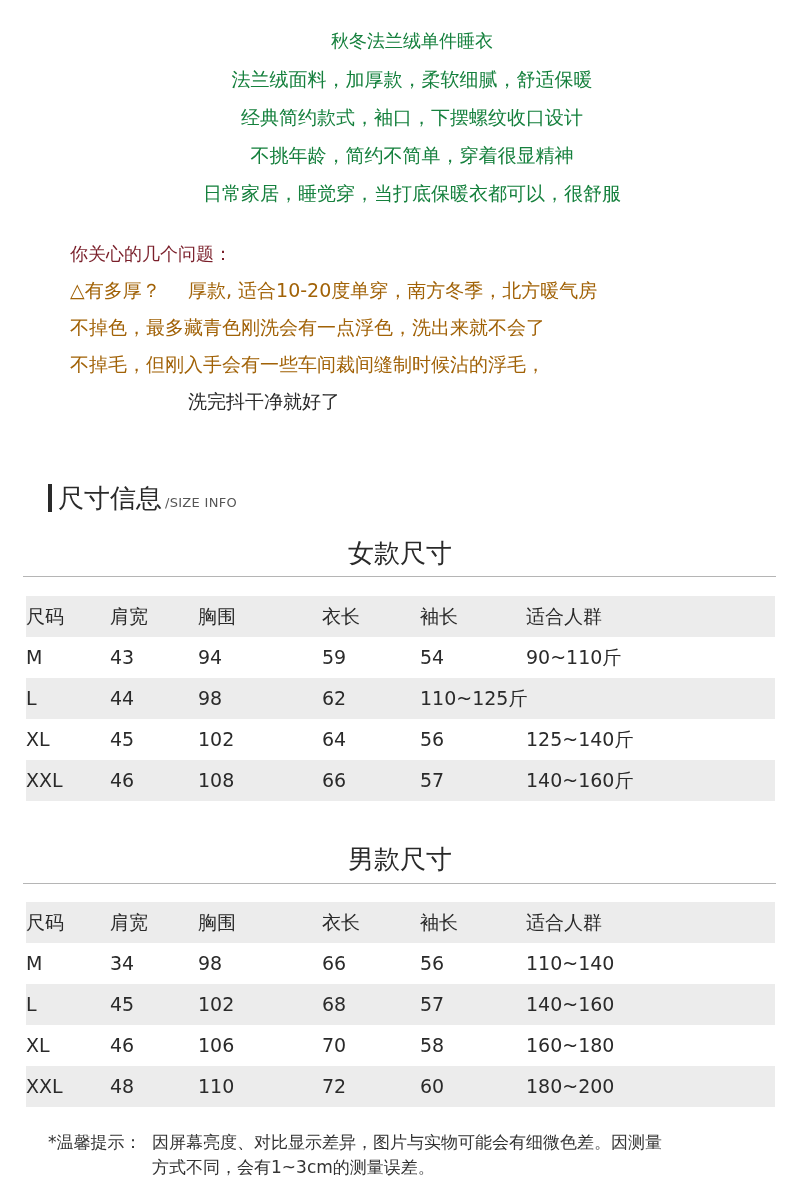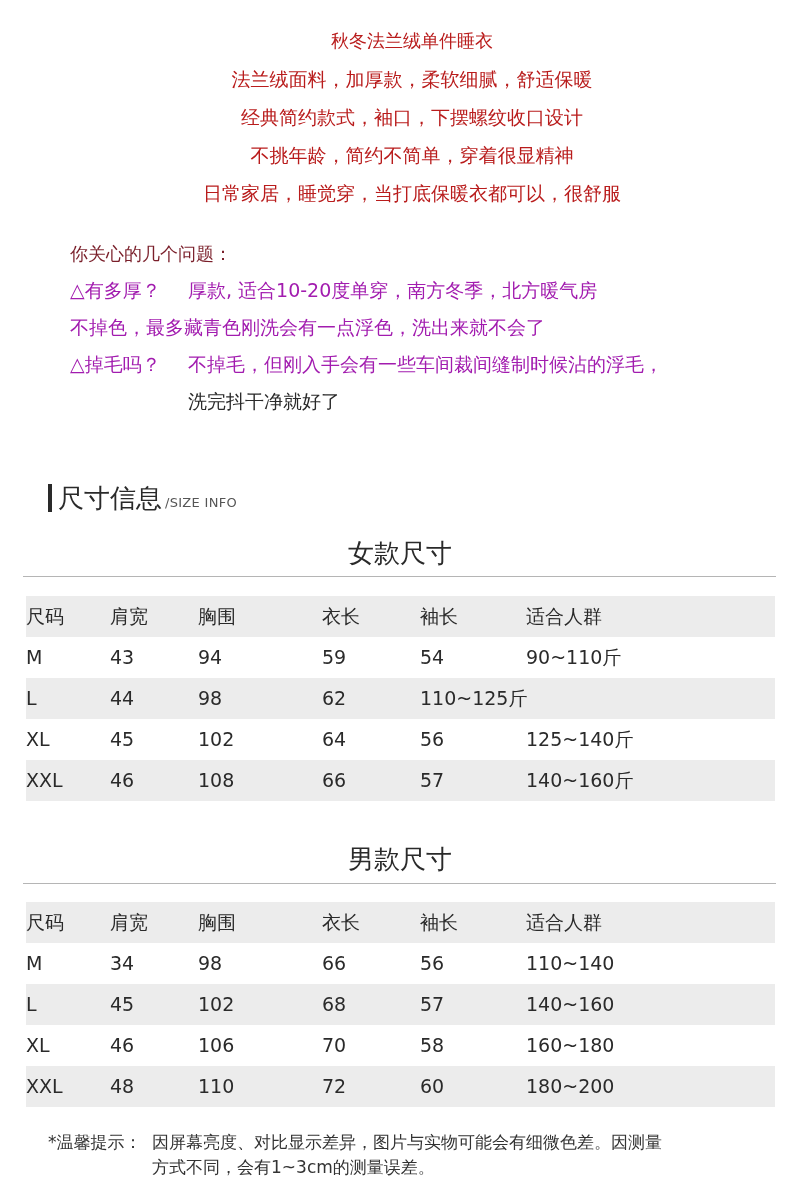--- a/index.html
+++ b/index.html
@@ -1,23 +1,23 @@
 <!DOCTYPE html>
 <html><head>
 <meta charset="utf-8">
 <style>
   html, body { margin: 0; padding: 0; background: #ffffff; }
   body { width: 800px; height: 1200px; position: relative; overflow: hidden;
          font-family: "DejaVu Sans", "Liberation Sans", sans-serif; color: #2a2a2a; }
   .intro { position: absolute; left: 0; top: 22px; width: 800px; text-align: center; }
-  .intro .line { height: 38px; line-height: 38px; font-size: 19px; color: #b91c1c; padding-left: 24px; }
+  .intro .line { height: 38px; line-height: 38px; font-size: 19px; color: #15803d; padding-left: 24px; }
   .intro .line.title { font-size: 18px; }
   .faq { position: absolute; left: 70px; top: 236px; width: 700px; }
   .faq-heading { font-size: 18px; color: #7a1f2a; height: 36px; line-height: 36px; }
-  .faq-row { display: flex; font-size: 19px; height: 37px; line-height: 37px; color: #a21caf; }
+  .faq-row { display: flex; font-size: 19px; height: 37px; line-height: 37px; color: #a16207; }
   .faq-q { width: 118px; white-space: nowrap; }
   .faq-a { white-space: nowrap; }
   .faq-cont { padding-left: 118px; font-size: 19px; height: 37px; line-height: 37px; }
   .section-title { position: absolute; left: 40px; top: 482px; display: flex; align-items: flex-end; margin-left: 8px; }
   .section-bar { width: 4px; height: 28px; background: #2a2a2a; margin-right: 6px; margin-bottom: 2px; }
   .section-cn { font-size: 26px; color: #2a2a2a; line-height: 32px; }
   .section-en { font-size: 13px; color: #555; margin-left: 3px; margin-bottom: 4px; letter-spacing: 0.3px; }
   .size-title { position: absolute; left: 0; width: 800px; text-align: center; font-size: 26px; color: #2a2a2a; }
   .unit { position: absolute; right: 38px; font-size: 18px; color: #0369a1; margin-top: 48px; }
   .divider { position: absolute; left: 23px; width: 753px; height: 1px; background: #b5b5b5; }
@@ -46,21 +46,20 @@
 <div class="faq">
   <div class="faq-heading">你关心的几个问题：</div>
   <div class="faq-row">
     <div class="faq-q"><span>△</span><span>有多厚？</span></div>
     <div class="faq-a">厚款, 适合10-20度单穿，南方冬季，北方暖气房</div>
   </div>
   <div class="faq-row">
     <div class="faq-a">不掉色，最多藏青色刚洗会有一点浮色，洗出来就不会了</div>
   </div>
   <div class="faq-row">
-    <div class="faq-q"><span>△</span><span>掉毛吗？</span></div>
     <div class="faq-a">不掉毛，但刚入手会有一些车间裁间缝制时候沾的浮毛，</div>
   </div>
   <div class="faq-cont">洗完抖干净就好了</div>
 </div>
 
 <div class="section-title">
   <div class="section-bar"></div>
   <span class="section-cn">尺寸信息</span>
   <span class="section-en">/SIZE INFO</span>
 </div>

